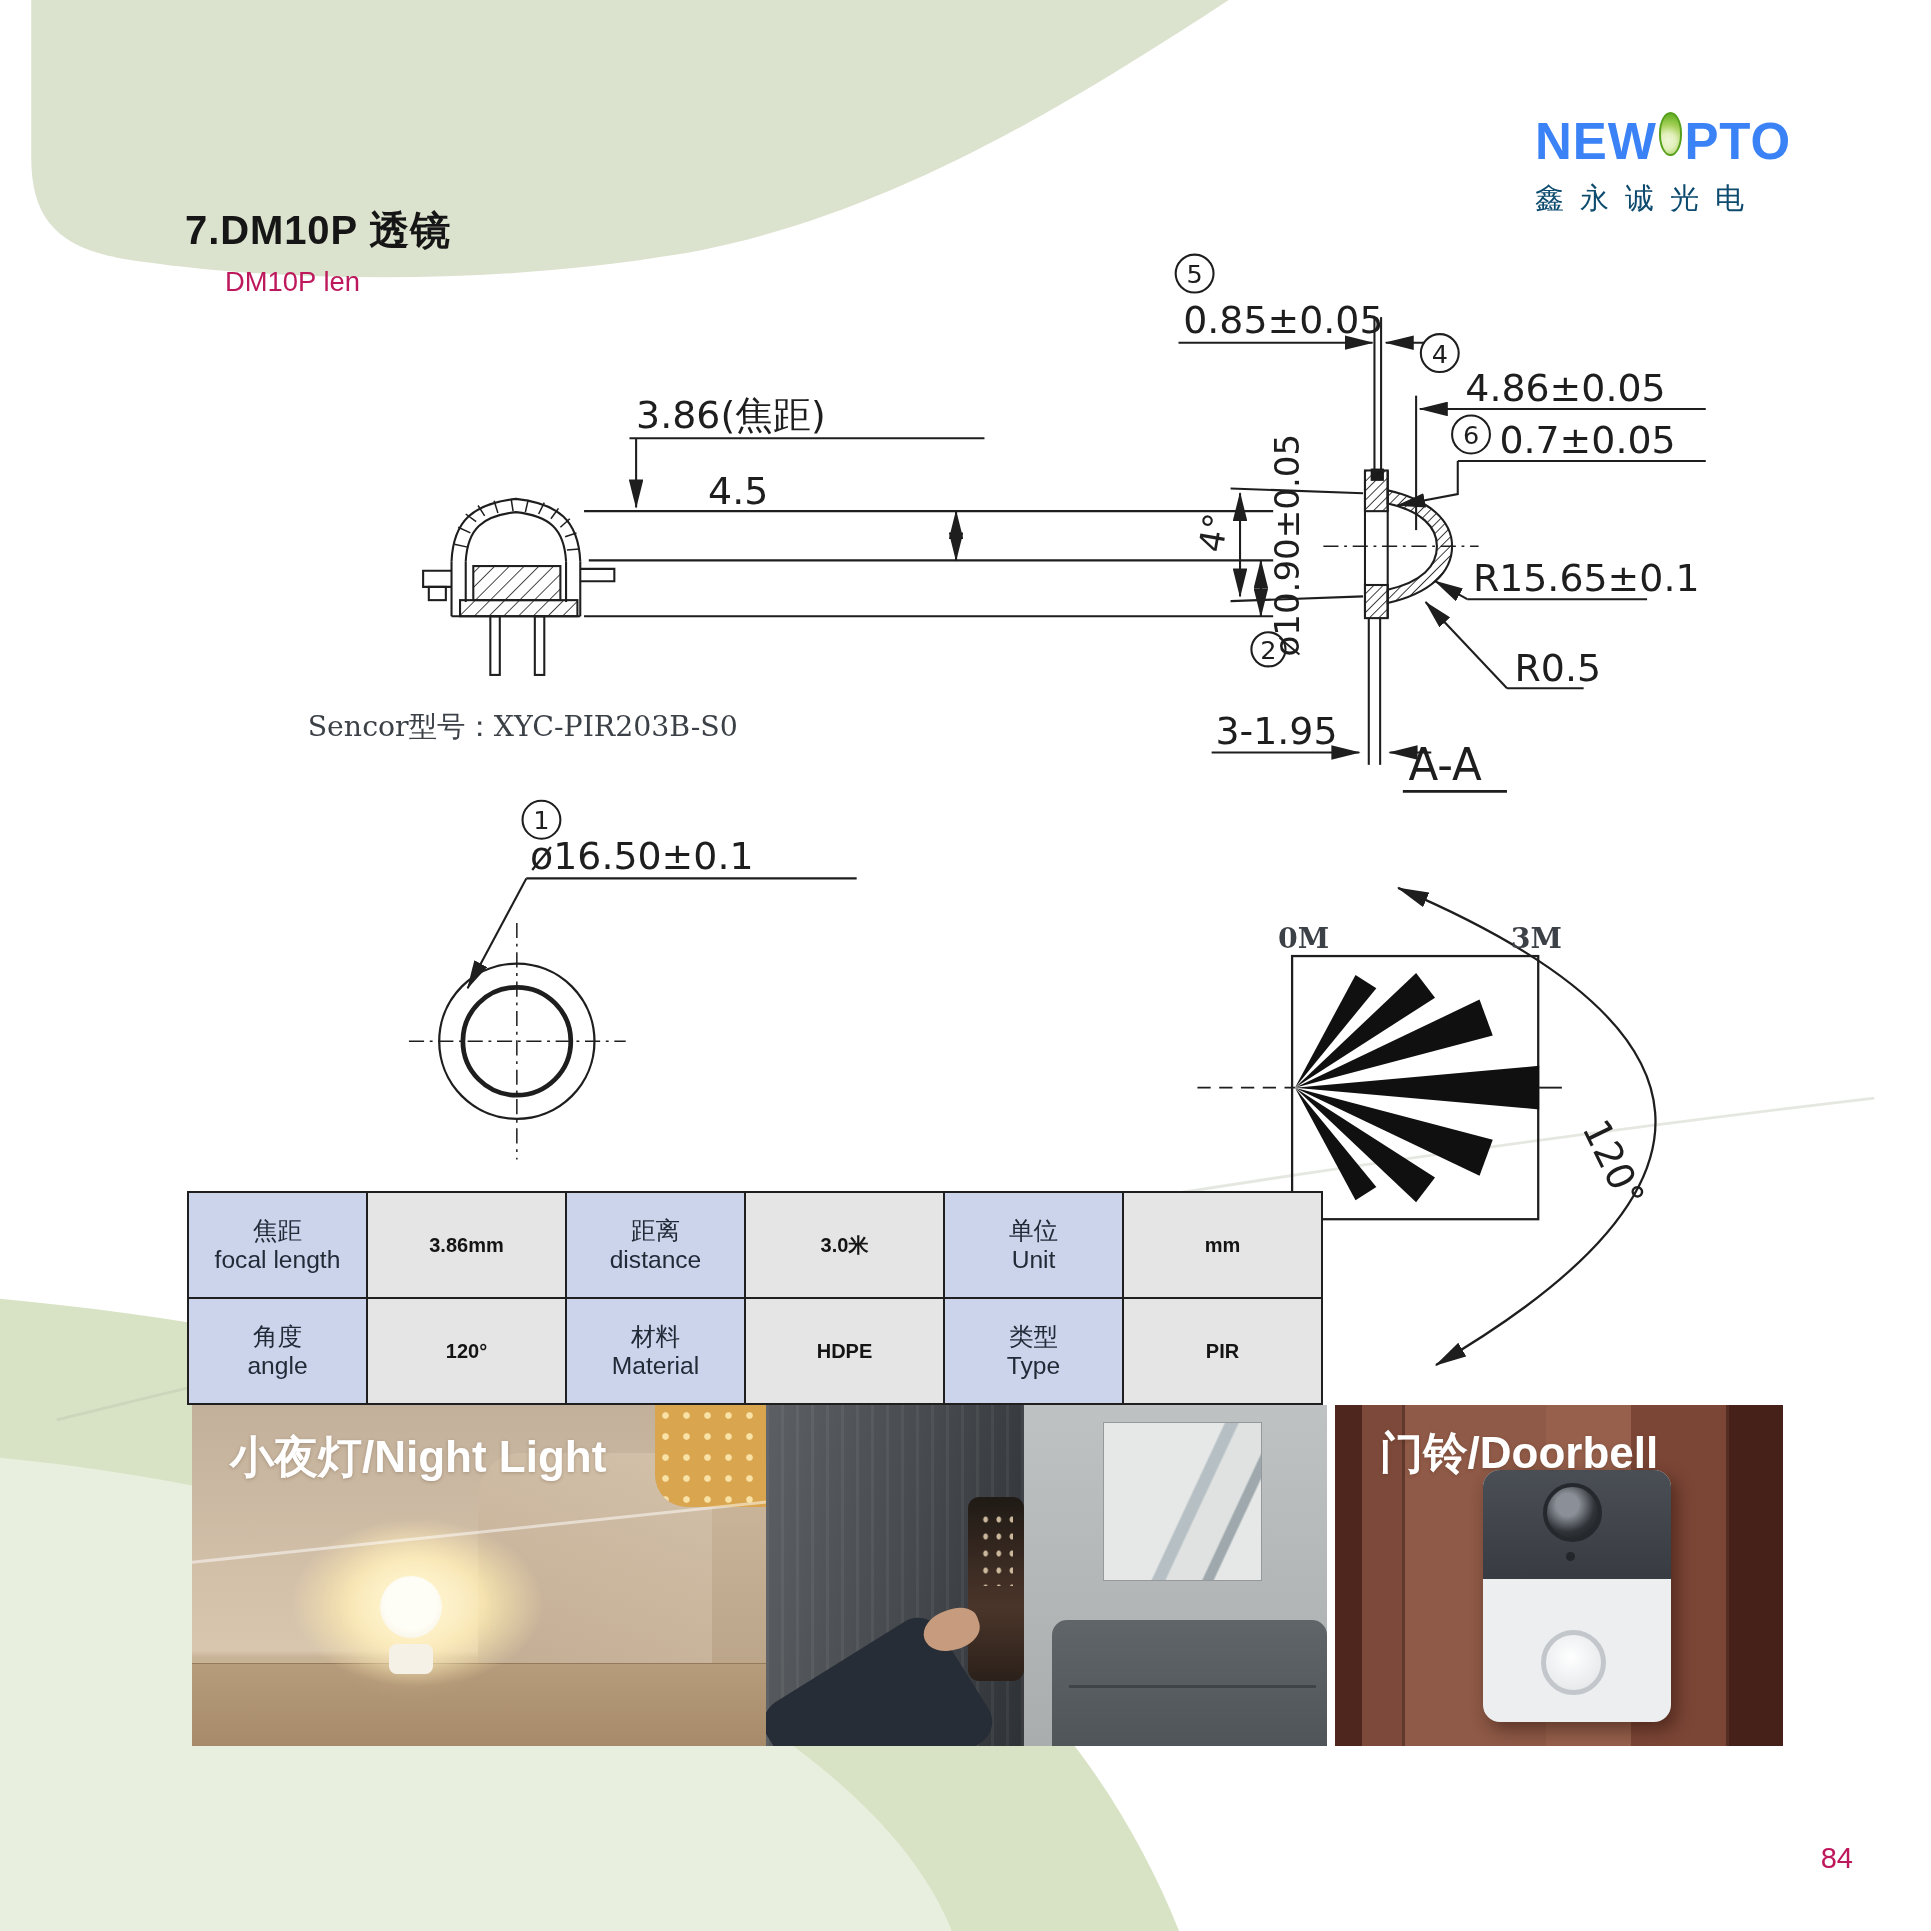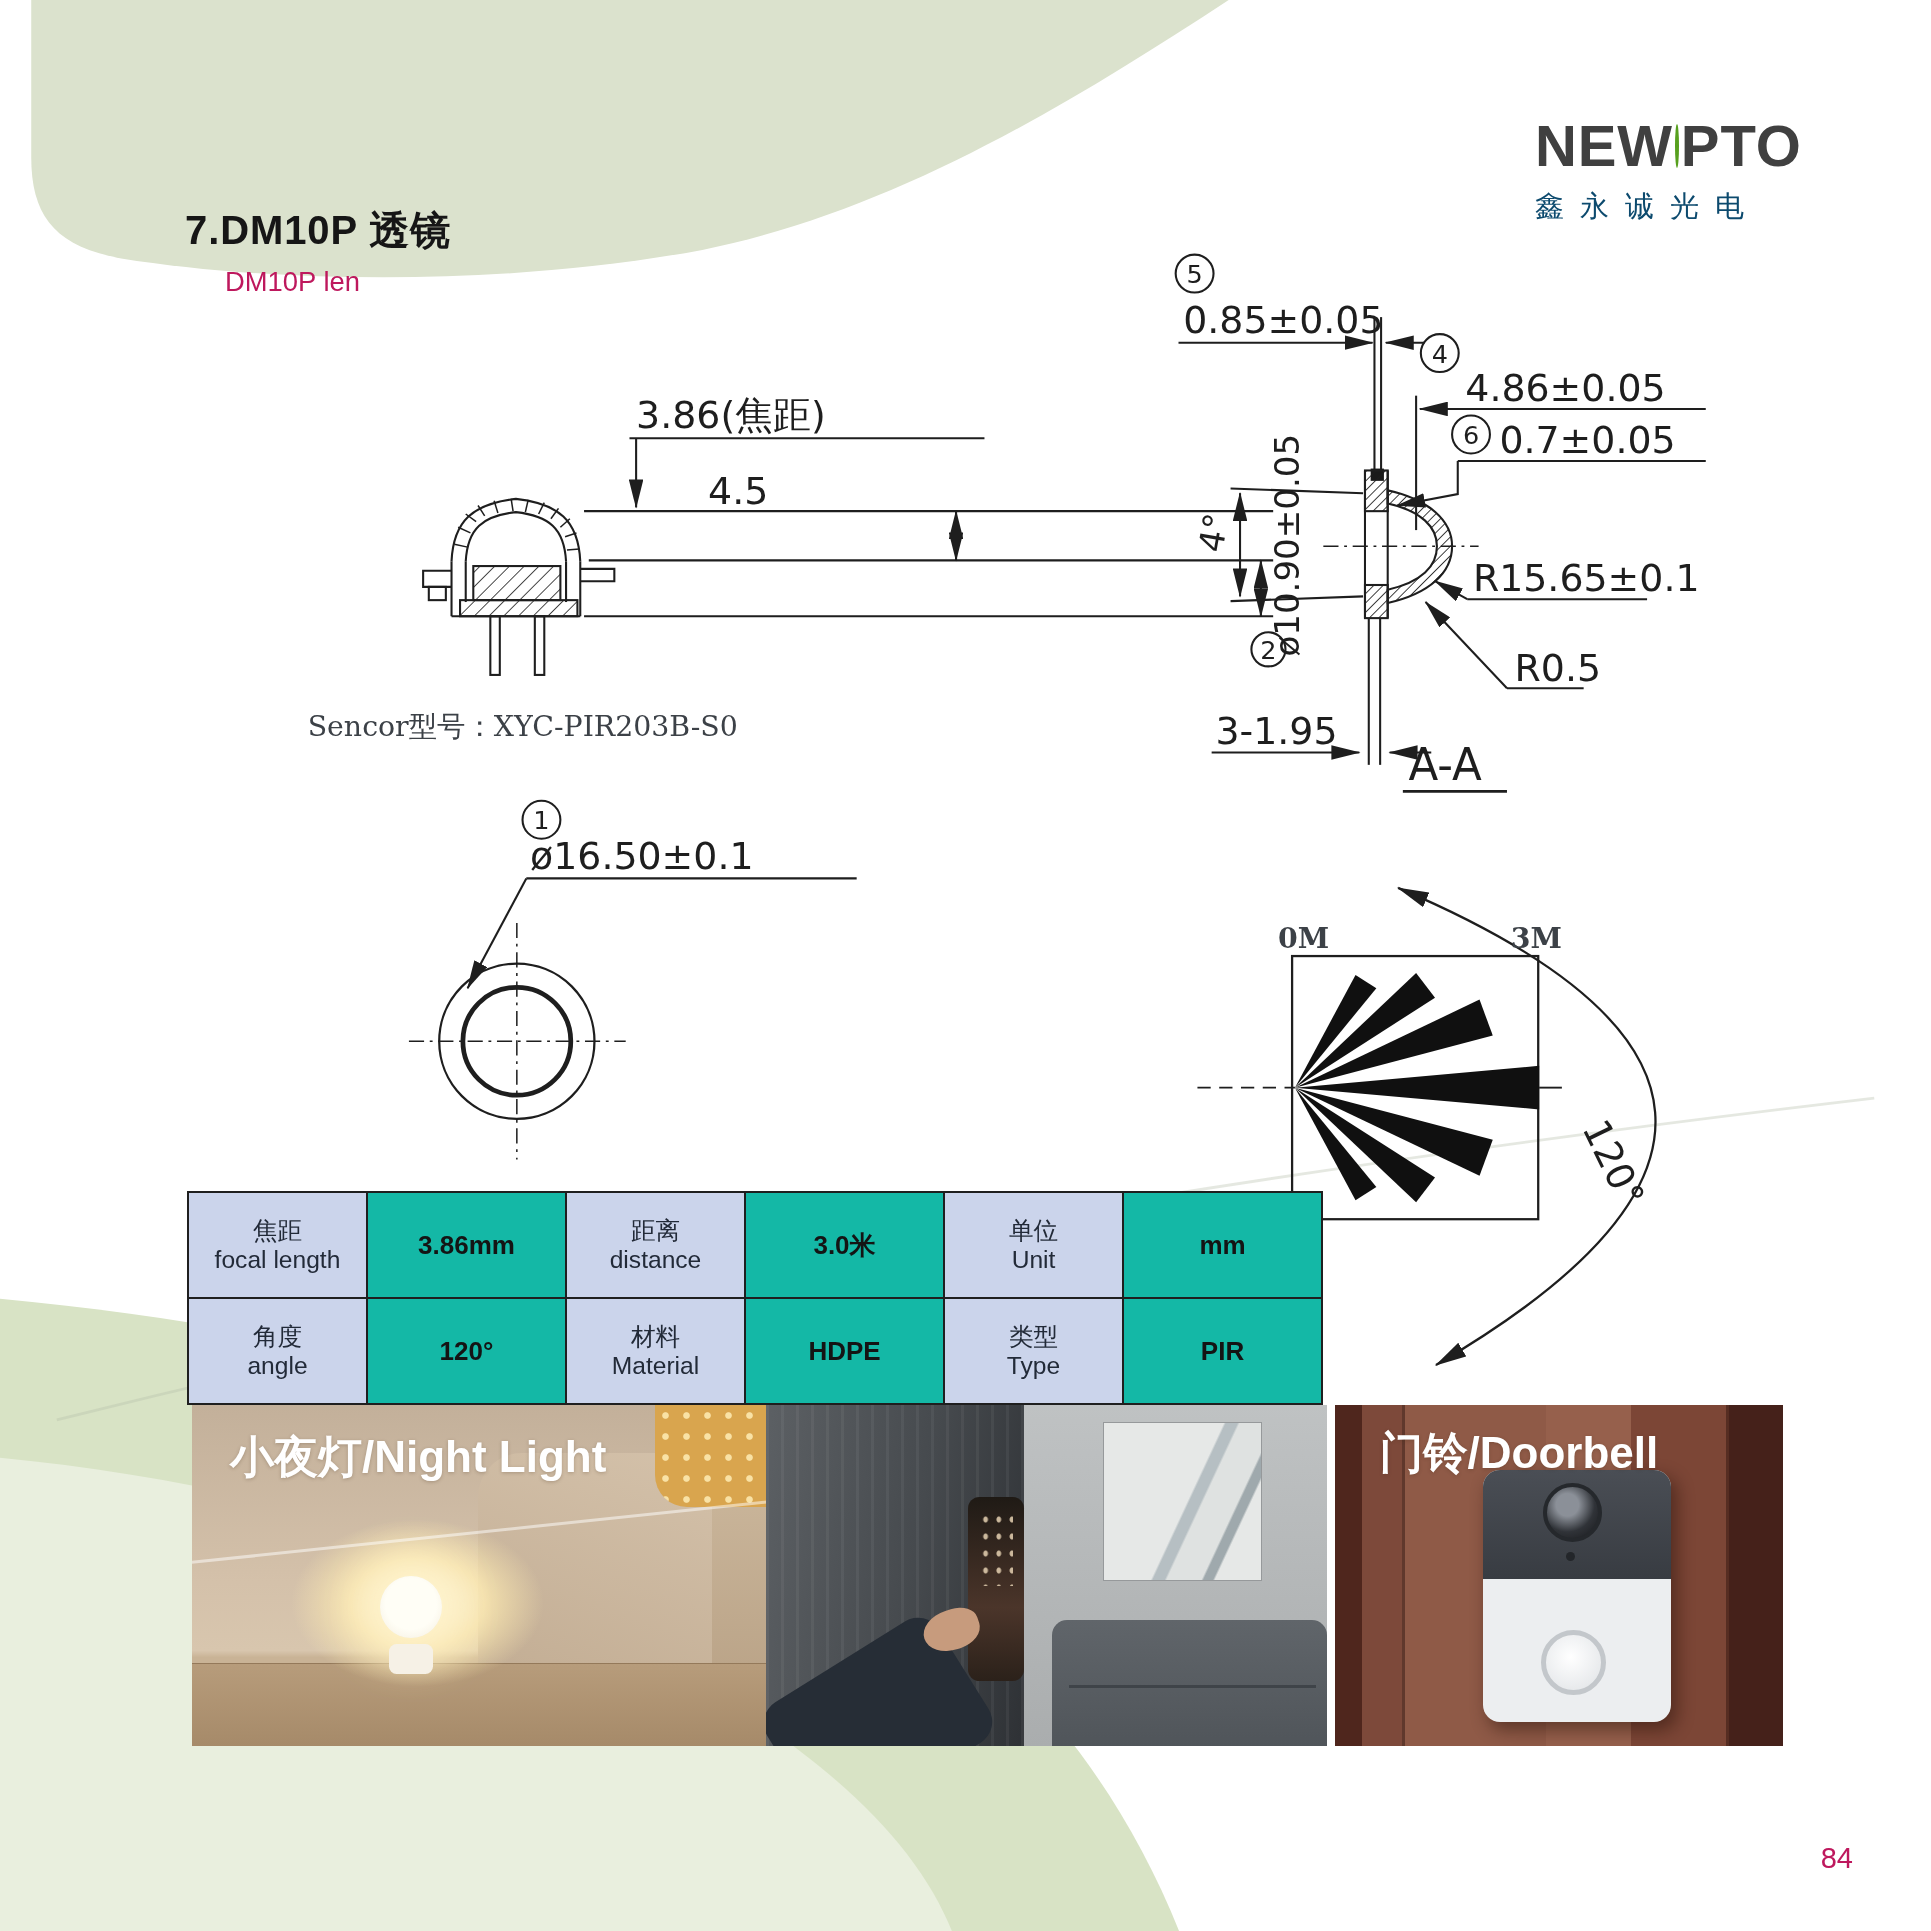--- a/index.html
+++ b/index.html
@@ -7,31 +7,31 @@
         font-family:"Liberation Sans",sans-serif;color:#1c1c1c;}
   svg.layer{position:absolute;left:0;top:0;width:1932px;height:1932px;pointer-events:none;}
 
   
   .hdr{position:absolute;left:185px;top:203px;}
   .hdr .title{font-size:40px;font-weight:bold;color:#161616;letter-spacing:0.9px;}
   .hdr .subtitle{font-size:27.4px;color:#be185d;margin:7.6px 0 0 40px;}
 
   
   .logo{position:absolute;left:1535px;top:112px;width:256px;}
-  .logo-row{display:flex;align-items:center;font-size:58px;font-weight:bold;color:#404040;letter-spacing:0.9px;}
+  .logo-row{display:flex;align-items:flex-start;font-size:51px;font-weight:bold;color:#3b82f6;letter-spacing:0.9px;}
   .logo-o{display:inline-block;width:44px;height:44px;margin:0 1.9px;border-radius:50%;
           background:radial-gradient(circle at 36% 68%, #eef6d4 0%, #e2f0bc 26%, #a6d05a 55%, #74b92f 82%, #5da524 100%);
           border:2.8px solid #57a01e;box-sizing:border-box;}
   .logo-sub{margin-top:7.6px;font-size:29px;color:#0c4a6e;letter-spacing:16px;white-space:nowrap;}
 
   
   table.spec{position:absolute;left:187px;top:1191px;border-collapse:collapse;table-layout:fixed;}
   table.spec td{border:2.8px solid #1f1f1f;text-align:center;vertical-align:middle;height:80px;padding:12px;}
   table.spec td.h{background:#cbd4eb;width:153px;font-size:24.6px;color:#222a38;line-height:1.2;}
-  table.spec td.v{background:#14b8a6;width:173px;font-size:26px;font-weight:bold;color:#141414;}
+  table.spec td.v{background:#e5e5e5;width:173px;font-size:20px;font-weight:bold;color:#141414;}
 
   
   .photo{position:absolute;top:1405px;height:341px;overflow:hidden;}
   .caption{position:absolute;z-index:6;font-size:44px;font-weight:bold;color:#ffffff;
            text-shadow:0 0.9px 3.8px rgba(60,40,20,.25);white-space:nowrap;}
   .abs{position:absolute;}
 
   
   #ph1{left:192px;width:626px;}
   .p1-wall{inset:0;background:linear-gradient(180deg,#c3b09a 0%,#d4c1aa 52%,#d8c6ae 72%,#c9b396 74%);}

